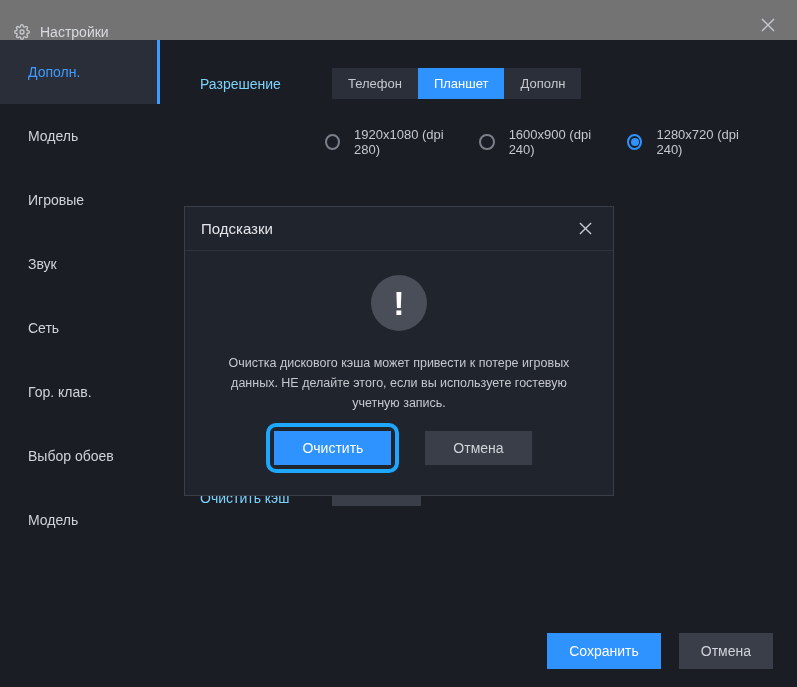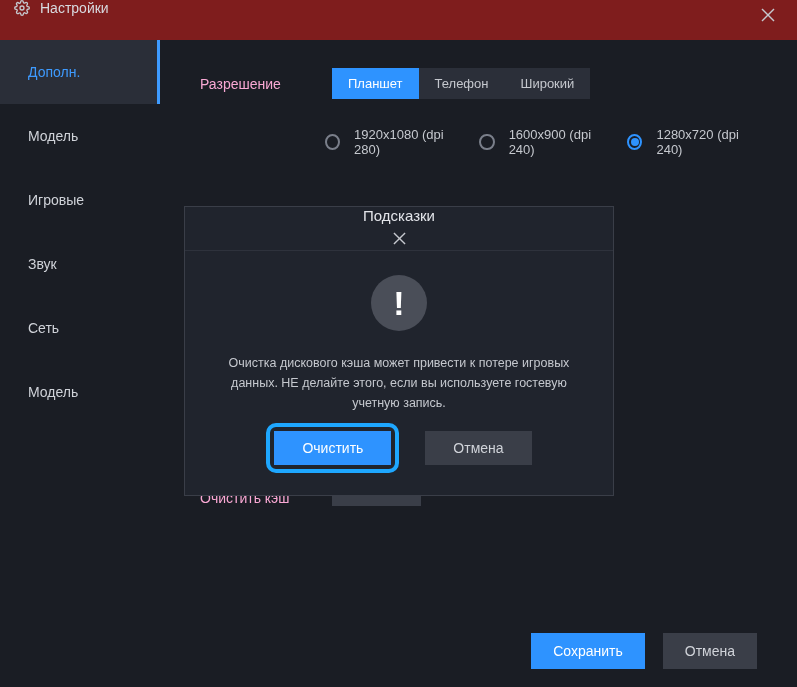--- a/index.html
+++ b/index.html
@@ -12,23 +12,23 @@
       width: 797px;
       height: 687px;
       background: #1a1d24;
       color: #c5c8ce;
       overflow: hidden;
       position: relative;
     }
     .titlebar {
       height: 40px;
       display: flex;
-      align-items: flex-start;
+      align-items: flex-end;
       padding: 0 14px;
-      background: #7f1d1d;
+      background: #737373;
       justify-content: space-between;
     }
     .titlebar-left {
       display: flex;
       align-items: center;
       gap: 10px;
     }
     .gear-icon {
       width: 16px;
       height: 16px;
@@ -87,21 +87,21 @@
       position: relative;
     }
     .row {
       display: flex;
       align-items: flex-start;
       margin-bottom: 24px;
     }
     .row-label {
       width: 132px;
       font-size: 14px;
-      color: #f9a8d4;
+      color: #7dd3fc;
       padding-top: 8px;
     }
     .tabs {
       display: flex;
     }
     .tab {
       padding: 8px 16px;
       font-size: 13px;
       color: #c5c8ce;
       cursor: pointer;
@@ -156,21 +156,21 @@
       font-size: 13px;
       border: none;
       cursor: pointer;
     }
     .footer {
       height: 72px;
       display: flex;
       align-items: center;
       justify-content: flex-end;
       gap: 18px;
-      padding-right: 40px;
+      padding-right: 24px;
       background: #1a1d24;
     }
     .btn {
       padding: 10px 22px;
       font-size: 14px;
       border: none;
       cursor: pointer;
     }
     .btn-primary {
       background: #2e93ff;
@@ -190,21 +190,20 @@
       border: 1px solid #3a3e48;
       z-index: 100;
     }
     .modal-header {
       height: 44px;
       display: flex;
       align-items: center;
       justify-content: space-between;
       padding: 0 16px;
       border-bottom: 1px solid #2e323c;
-      flex-direction: column;
     }
     .modal-title {
       font-size: 15px;
       color: #e3e5ea;
     }
     .modal-close {
       cursor: pointer;
       color: #b8bbc2;
       width: 24px;
       height: 24px;
@@ -294,31 +293,37 @@
     <div class="sidebar-item">
       <span>Игровые</span>
     </div>
     <div class="sidebar-item">
       <span>Звук</span>
     </div>
     <div class="sidebar-item">
       <span>Сеть</span>
     </div>
     <div class="sidebar-item">
+      <span>Гор. клав.</span>
+    </div>
+    <div class="sidebar-item">
+      <span>Выбор обоев</span>
+    </div>
+    <div class="sidebar-item">
       <span>Модель</span>
     </div>
   </div>
 
   <div class="content">
     <div class="row">
       <div class="row-label">Разрешение</div>
       <div class="tabs">
+        <div class="tab">Телефон</div>
         <div class="tab active">Планшет</div>
-        <div class="tab">Телефон</div>
-        <div class="tab">Широкий</div>
+        <div class="tab">Дополн</div>
       </div>
     </div>
 
     <div class="row">
       <div class="row-label"></div>
       <div class="radio-group">
         <div class="radio-option">
           <span class="radio-circle"></span>
           <span>1920x1080  (dpi 280)</span>
         </div>

